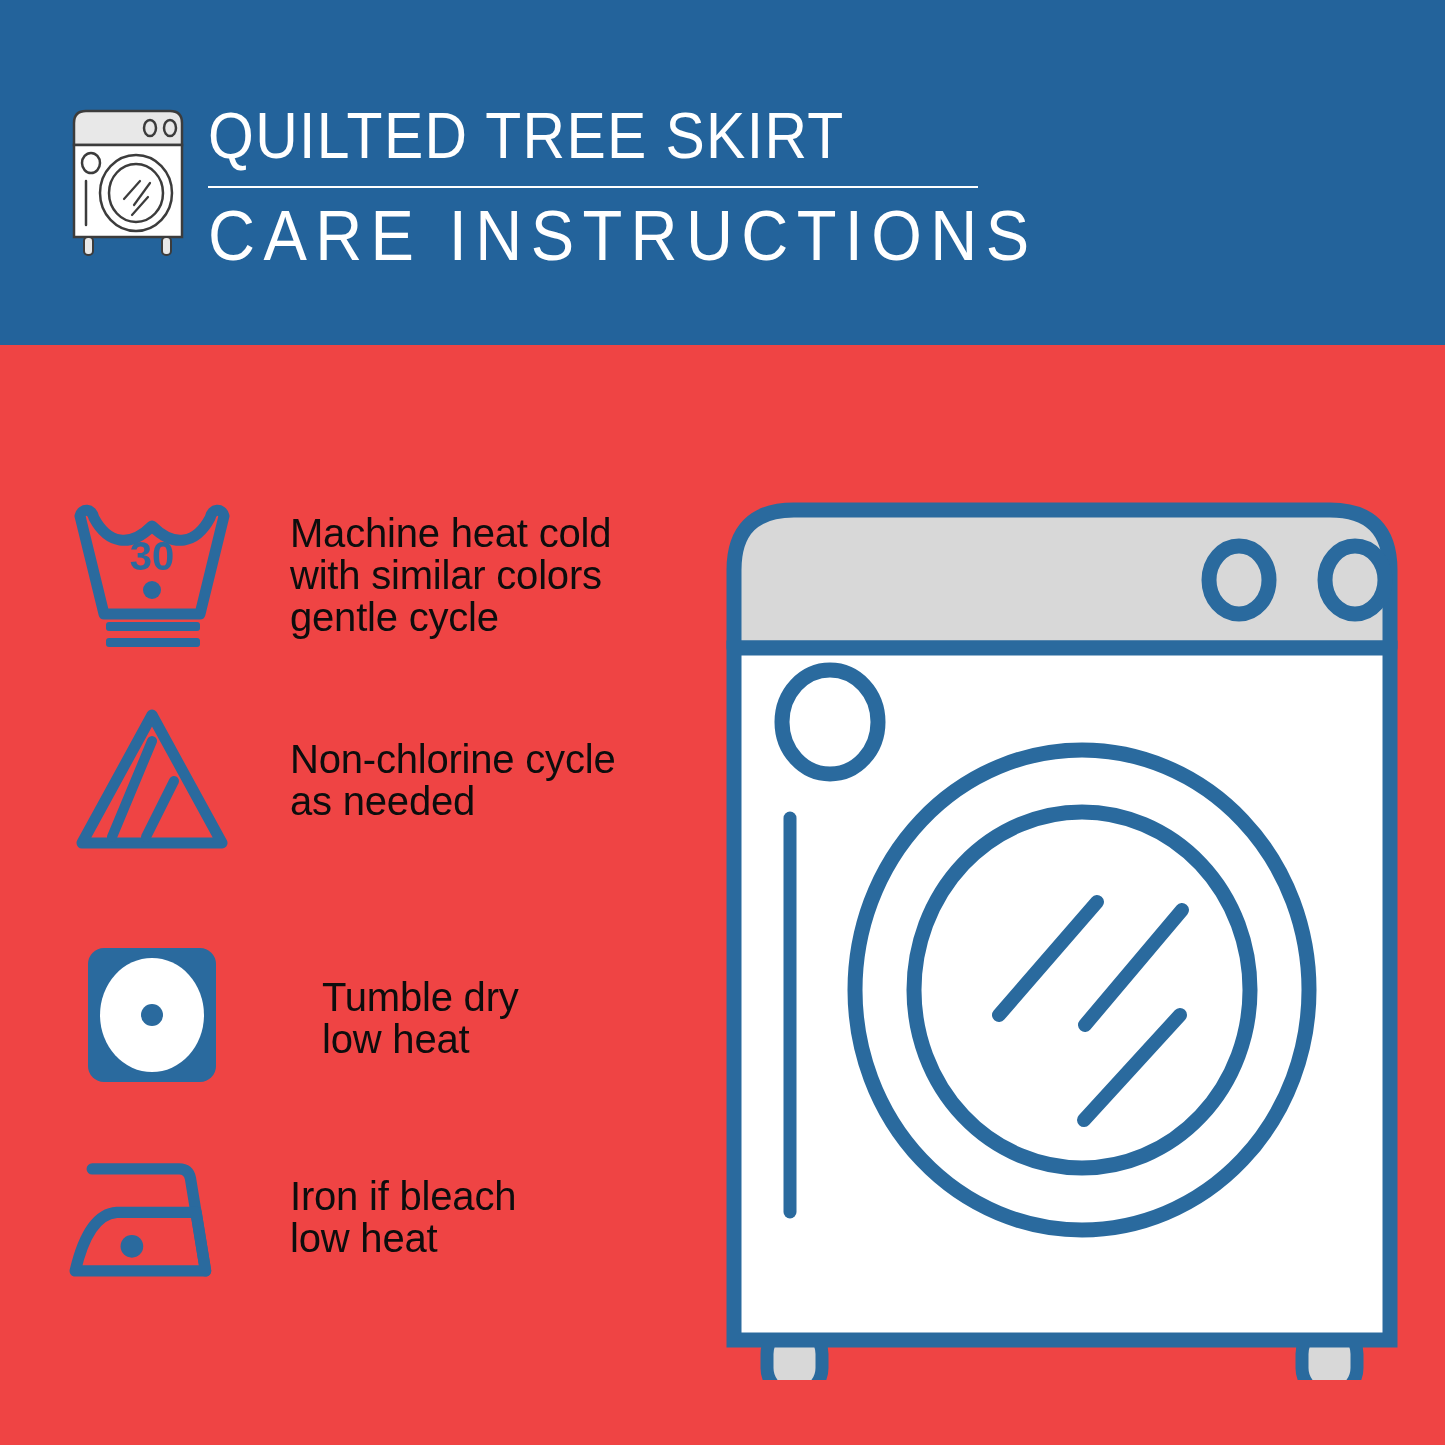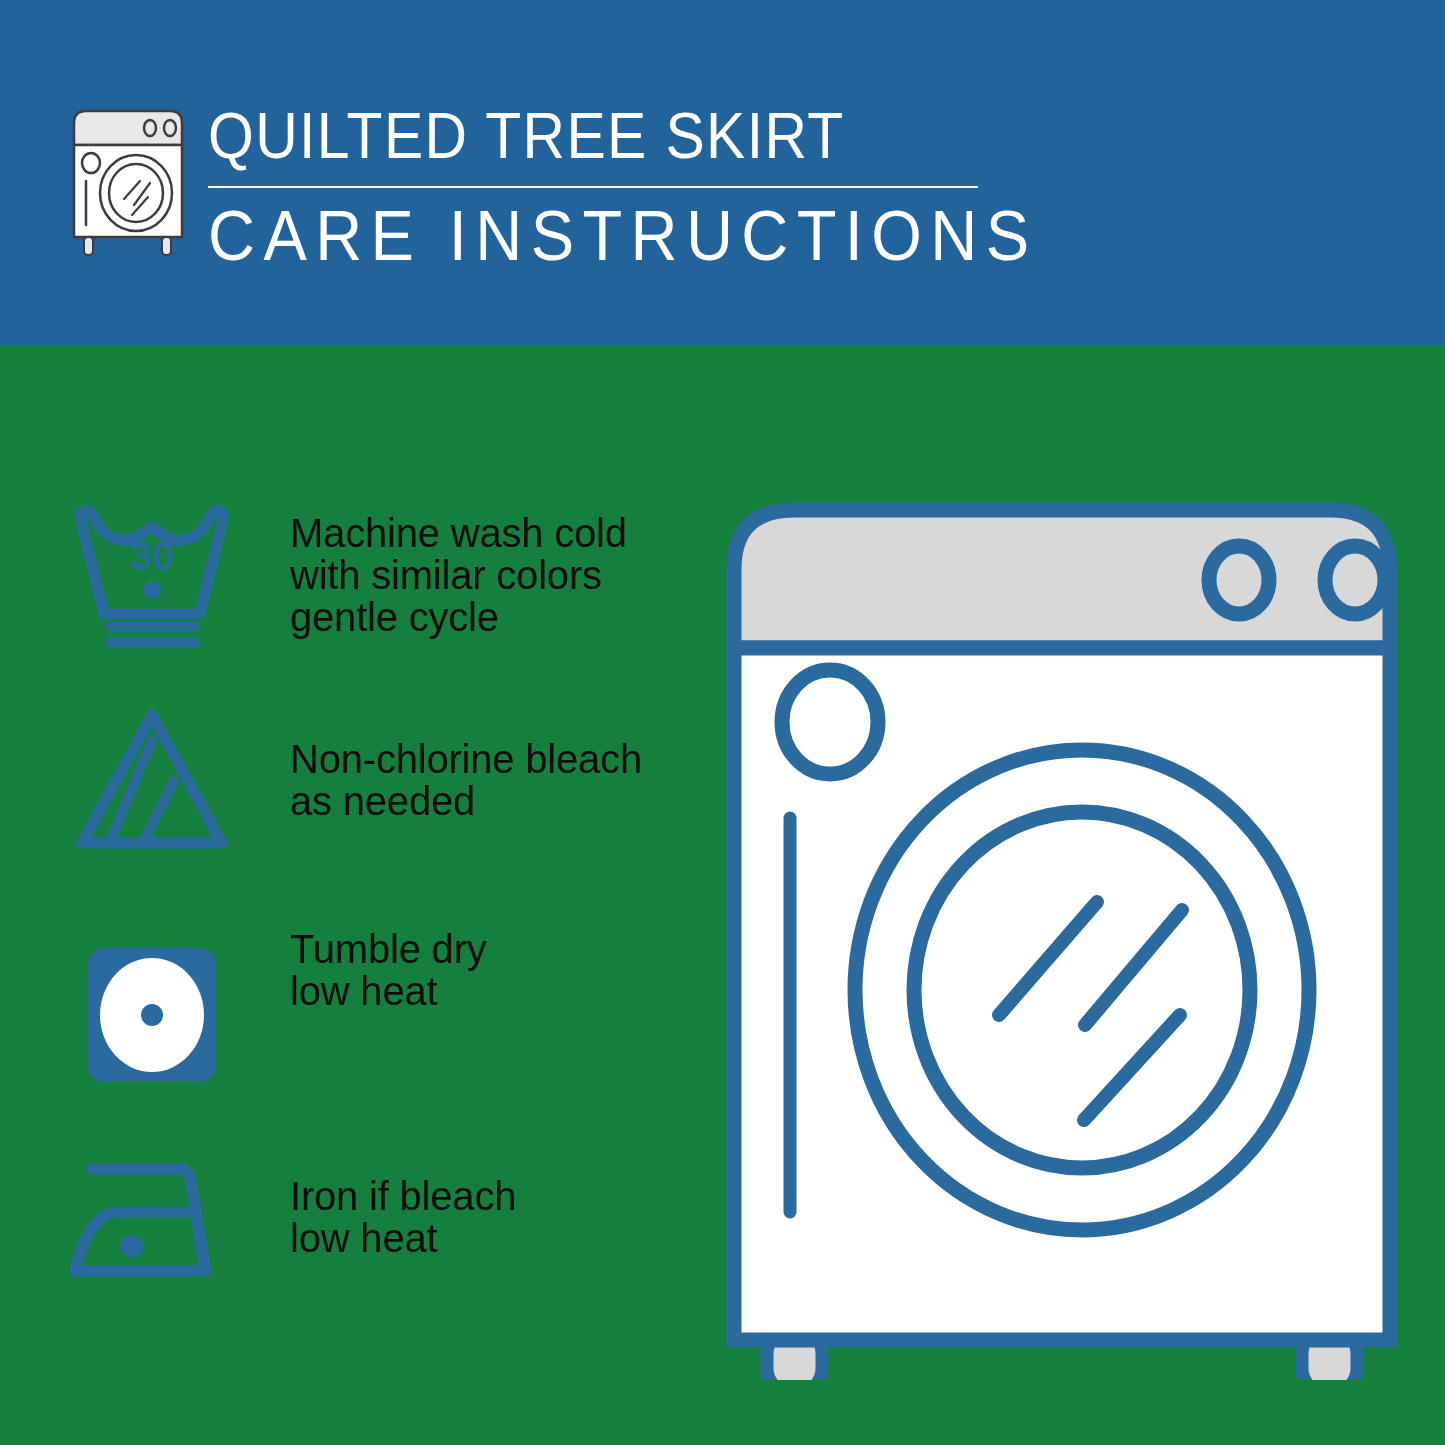--- a/index.html
+++ b/index.html
@@ -4,21 +4,21 @@
 <style>
   html, body {
     margin: 0;
     padding: 0;
     background: #ffffff;
   }
   #page {
     position: relative;
     width: 1445px;
     height: 1445px;
-    background: #15803d;
+    background: #ef4444;
     overflow: hidden;
     font-family: "Liberation Sans", sans-serif;
   }
 
   
   .header {
     position: absolute;
     left: 0;
     top: 0;
     width: 1445px;
@@ -84,21 +84,21 @@
     white-space: pre-line;
   }
 
   #icon-wash   { left: 68px; top: 498px; text-align: center; }
   #icon-bleach { left: 68px; top: 705px; }
   #icon-dry    { left: 68px; top: 940px; }
   #icon-iron   { left: 62px; top: 1148px; }
 
   #label-wash   { top: 512px; }
   #label-bleach { top: 738px; }
-  #label-dry    { top: 928px; }
+  #label-dry    { top: 976px; margin-left: 32px; }
   #label-iron   { top: 1175px; }
 
   
   .machine {
     position: absolute;
     left: 712px;
     top: 470px;
     width: 700px;
     height: 910px;
   }
@@ -151,34 +151,34 @@
                L132 116 L36 116 Z" fill="none" stroke="#2a6a9e" stroke-width="11" stroke-linejoin="round" stroke-linecap="round"></path>
 
       <text x="84" y="72" font-family="'Liberation Sans', sans-serif" font-size="40" font-weight="bold" fill="#2a6a9e" text-anchor="middle">30</text>
 
       <circle cx="84" cy="92" r="9" fill="#2a6a9e"></circle>
 
       <rect x="38" y="124" width="94" height="9" rx="3" fill="#2a6a9e"></rect>
       <rect x="38" y="140" width="94" height="9" rx="3" fill="#2a6a9e"></rect>
     </svg>
   </div>
-  <div class="care-label" id="label-wash">Machine wash cold
+  <div class="care-label" id="label-wash">Machine heat cold
 with similar colors
 gentle cycle</div>
 
   <div class="care-icon" id="icon-bleach">
     <svg width="170" height="150" viewBox="0 0 170 150">
 
       <path d="M84 10 L154 138 L14 138 Z" fill="none" stroke="#2a6a9e" stroke-width="11" stroke-linejoin="round"></path>
 
       <line x1="84" y1="36" x2="44" y2="132" stroke="#2a6a9e" stroke-width="10" stroke-linecap="round"></line>
       <line x1="106" y1="76" x2="78" y2="132" stroke="#2a6a9e" stroke-width="10" stroke-linecap="round"></line>
     </svg>
   </div>
-  <div class="care-label" id="label-bleach">Non-chlorine bleach
+  <div class="care-label" id="label-bleach">Non-chlorine cycle
 as needed</div>
 
   <div class="care-icon" id="icon-dry">
     <svg width="170" height="150" viewBox="0 0 170 150">
 
       <rect x="20" y="8" width="128" height="134" rx="16" fill="#2a6a9e"></rect>
 
       <ellipse cx="84" cy="75" rx="52" ry="57" fill="#ffffff"></ellipse>
 
       <circle cx="84" cy="75" r="11" fill="#2a6a9e"></circle>

